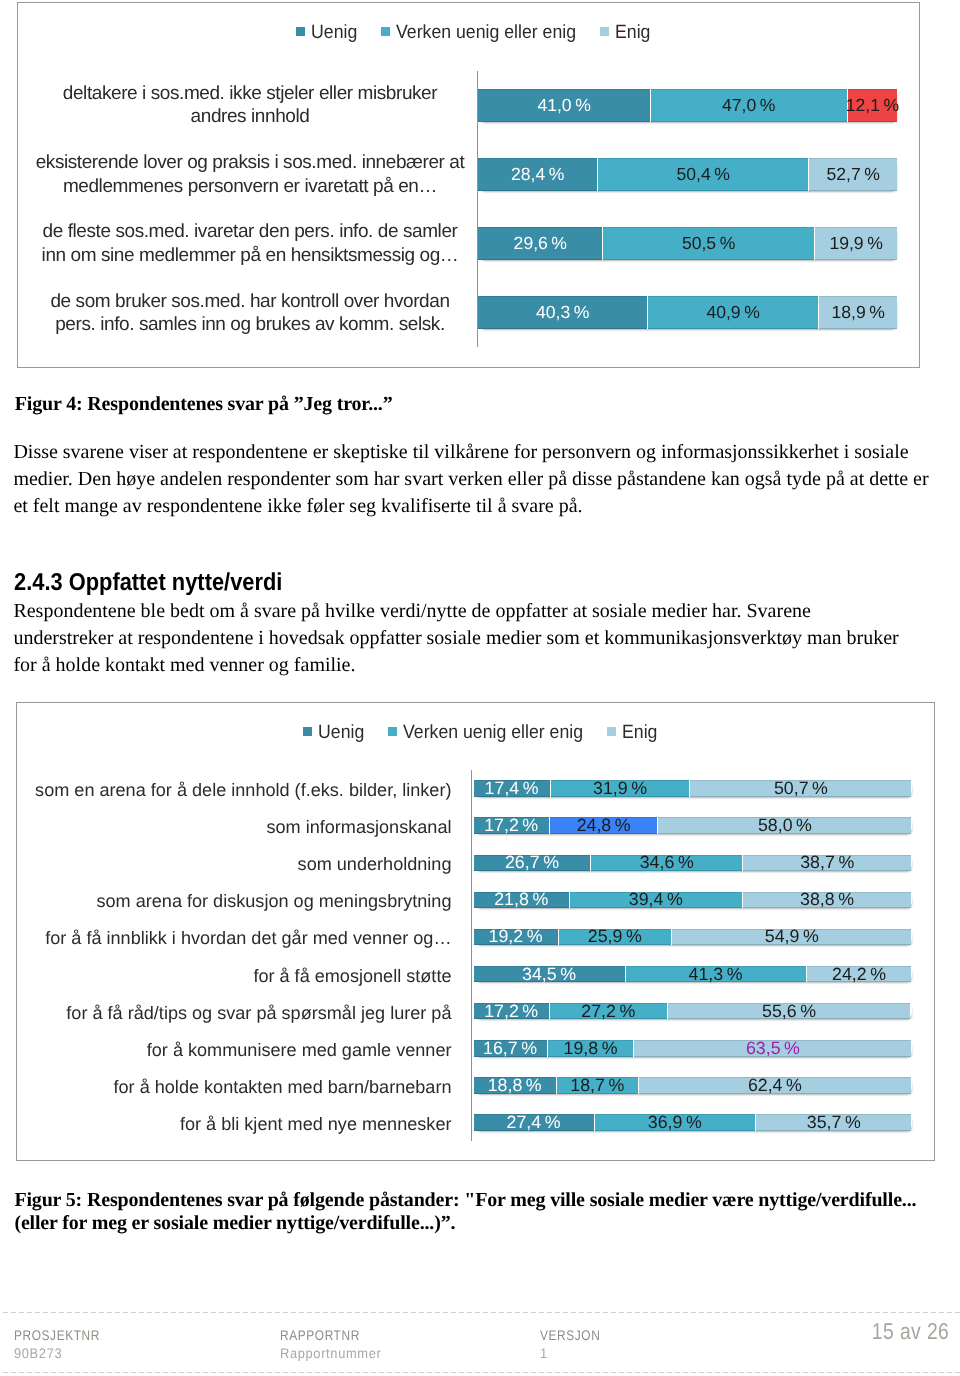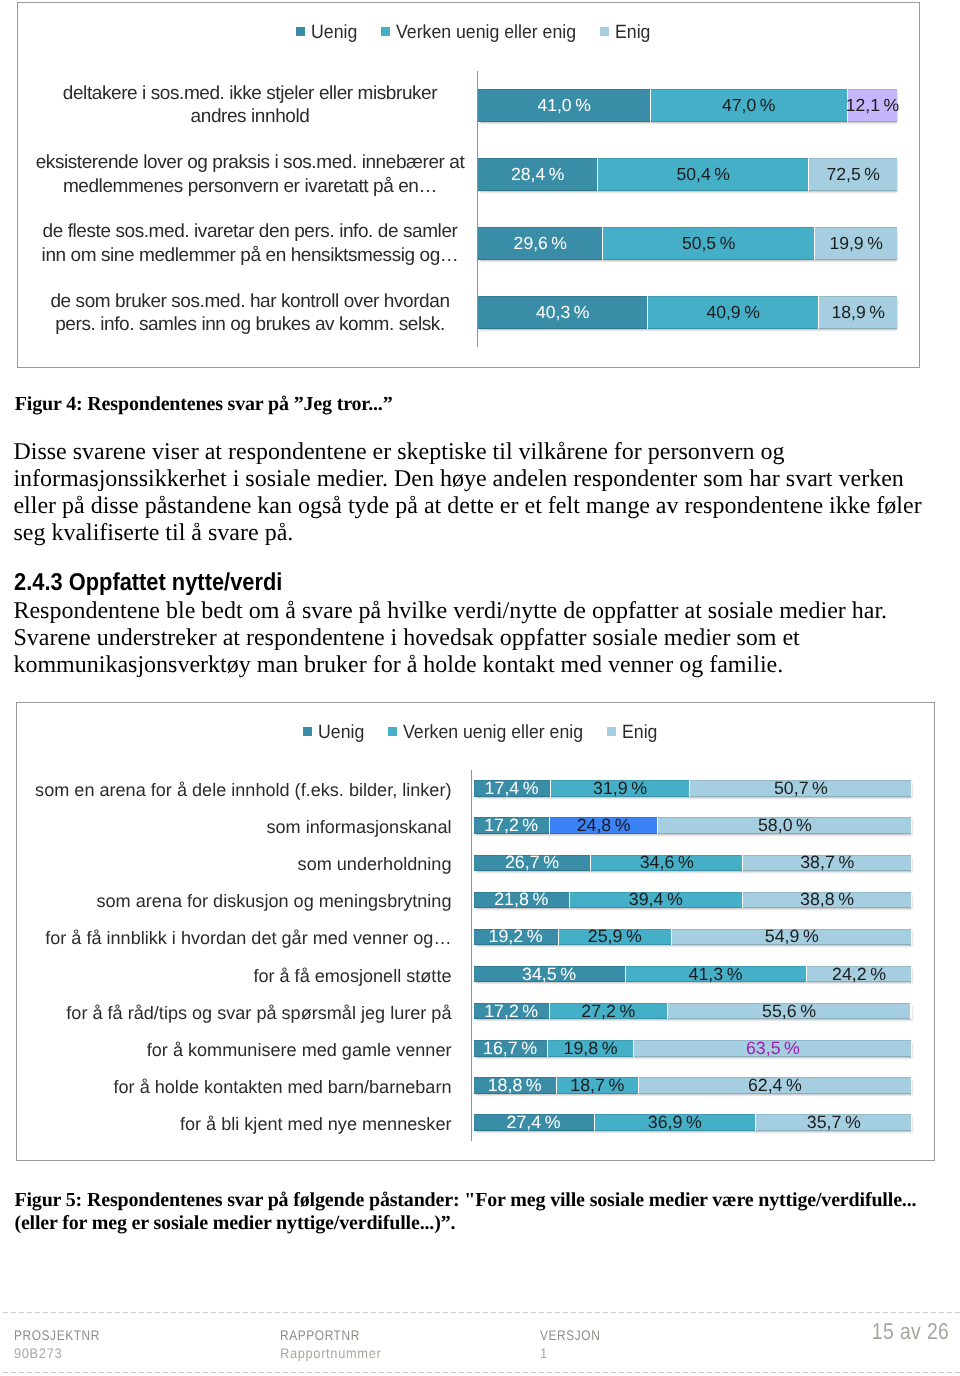--- a/index.html
+++ b/index.html
@@ -24,32 +24,32 @@
 
   
   .plotlayer{position:absolute;left:0;top:0;width:960px;height:1376px;pointer-events:none;z-index:3;}
 
   .axisline{position:absolute;width:1px;background:#919191;}
   .catlabels{position:absolute;}
   .bars{position:absolute;}
 
   .catlab{position:absolute;font-family:"Liberation Sans",sans-serif;color:#2b2b2b;
           display:flex;align-items:center;box-sizing:border-box;}
-  .barrow{position:absolute;display:flex;}
+  .barrow{position:absolute;display:flex;border-radius:6px;}
   .seg{position:relative;display:flex;align-items:center;justify-content:center;box-sizing:border-box;
        font-family:"Liberation Sans",sans-serif;}
   .seg span{position:relative;z-index:2;white-space:nowrap;}
 
   
   .caption{position:absolute;font-family:"Liberation Serif",serif;font-weight:bold;font-size:20px;
            color:#000;line-height:22.9px;letter-spacing:-0.17px;}
   #cap1{left:14.8px;top:392.5px;width:920px;}
   #cap2{left:14.4px;top:1189px;width:940px;}
   .capline{white-space:nowrap;}
-  .body{position:absolute;margin:0;font-family:"Liberation Serif",serif;font-size:24px;color:#000;
+  .body{position:absolute;margin:0;font-family:"Liberation Serif",serif;font-size:20px;color:#000;
         line-height:27.0px;text-align:left;}
   #body1{left:13.4px;top:439px;width:924px;}
   #body2{left:13.4px;top:598px;width:900px;}
   .sechead{position:absolute;margin:0;font-family:"Liberation Sans",sans-serif;font-weight:bold;
            font-size:24.5px;color:#000;letter-spacing:0px;line-height:25px;
            transform:scaleX(0.892);transform-origin:left top;white-space:nowrap;}
   #sechead{left:14.2px;top:570px;}
 
   
   .footer{position:absolute;left:0;top:1312px;width:960px;height:61px;}
@@ -99,33 +99,33 @@
     </div>
   <div class="axisline" id="ax1" style="left: 477.2px; top: 70.8px; height: 276.6px;"></div>
   <div class="bars" id="bars1">
       <div class="barrow" style="left: 478.3px; top: 88.975px; width: 419px; height: 32.8px; box-shadow: rgba(90, 90, 90, 0.45) 1px 2px 2px -1px;">
         <div class="seg" style="width: 171.79px; background: rgb(58, 141, 166); box-shadow: rgba(0, 0, 0, 0.16) 0px -1px 0px inset, rgba(0, 0, 0, 0.1) 0px 1px 0px inset; font-size: 17.6px; letter-spacing: 0px;">
           <span style="color: rgb(255, 255, 255);">41,0 %</span>
         </div>
         <div class="seg" style="width: 196.93px; background: rgb(70, 175, 200); box-shadow: rgba(0, 0, 0, 0.16) 0px -1px 0px inset, rgba(0, 0, 0, 0.1) 0px 1px 0px inset; border-left: 1px solid rgb(255, 255, 255); font-size: 17.6px; letter-spacing: 0px;">
           <span style="color: rgb(28, 28, 28);">47,0 %</span>
         </div>
-        <div class="seg" style="width: 50.699px; background: #c4b5fd; box-shadow: rgba(0, 0, 0, 0.16) 0px -1px 0px inset, rgba(0, 0, 0, 0.1) 0px 1px 0px inset; border-left: 1px solid rgb(255, 255, 255); font-size: 17.6px; letter-spacing: 0px;">
+        <div class="seg" style="width: 50.699px; background: #ef4444; box-shadow: rgba(0, 0, 0, 0.16) 0px -1px 0px inset, rgba(0, 0, 0, 0.1) 0px 1px 0px inset; border-left: 1px solid rgb(255, 255, 255); font-size: 17.6px; letter-spacing: 0px;">
           <span style="color: rgb(28, 28, 28);">12,1 %</span>
         </div>
       </div>
       <div class="barrow" style="left: 478.3px; top: 158.125px; width: 419px; height: 32.8px; box-shadow: rgba(90, 90, 90, 0.45) 1px 2px 2px -1px;">
         <div class="seg" style="width: 118.996px; background: rgb(58, 141, 166); box-shadow: rgba(0, 0, 0, 0.16) 0px -1px 0px inset, rgba(0, 0, 0, 0.1) 0px 1px 0px inset; font-size: 17.6px; letter-spacing: 0px;">
           <span style="color: rgb(255, 255, 255);">28,4 %</span>
         </div>
         <div class="seg" style="width: 211.176px; background: rgb(70, 175, 200); box-shadow: rgba(0, 0, 0, 0.16) 0px -1px 0px inset, rgba(0, 0, 0, 0.1) 0px 1px 0px inset; border-left: 1px solid rgb(255, 255, 255); font-size: 17.6px; letter-spacing: 0px;">
           <span style="color: rgb(28, 28, 28);">50,4 %</span>
         </div>
         <div class="seg" style="width: 89.247px; background: rgb(165, 207, 224); box-shadow: rgba(0, 0, 0, 0.16) 0px -1px 0px inset, rgba(0, 0, 0, 0.1) 0px 1px 0px inset; border-left: 1px solid rgb(255, 255, 255); font-size: 17.6px; letter-spacing: 0px;">
-          <span style="color: rgb(28, 28, 28);">72,5 %</span>
+          <span style="color: rgb(28, 28, 28);">52,7 %</span>
         </div>
       </div>
       <div class="barrow" style="left: 478.3px; top: 227.275px; width: 419px; height: 32.8px; box-shadow: rgba(90, 90, 90, 0.45) 1px 2px 2px -1px;">
         <div class="seg" style="width: 124.024px; background: rgb(58, 141, 166); box-shadow: rgba(0, 0, 0, 0.16) 0px -1px 0px inset, rgba(0, 0, 0, 0.1) 0px 1px 0px inset; font-size: 17.6px; letter-spacing: 0px;">
           <span style="color: rgb(255, 255, 255);">29,6 %</span>
         </div>
         <div class="seg" style="width: 211.595px; background: rgb(70, 175, 200); box-shadow: rgba(0, 0, 0, 0.16) 0px -1px 0px inset, rgba(0, 0, 0, 0.1) 0px 1px 0px inset; border-left: 1px solid rgb(255, 255, 255); font-size: 17.6px; letter-spacing: 0px;">
           <span style="color: rgb(28, 28, 28);">50,5 %</span>
         </div>
         <div class="seg" style="width: 83.381px; background: rgb(165, 207, 224); box-shadow: rgba(0, 0, 0, 0.16) 0px -1px 0px inset, rgba(0, 0, 0, 0.1) 0px 1px 0px inset; border-left: 1px solid rgb(255, 255, 255); font-size: 17.6px; letter-spacing: 0px;">

